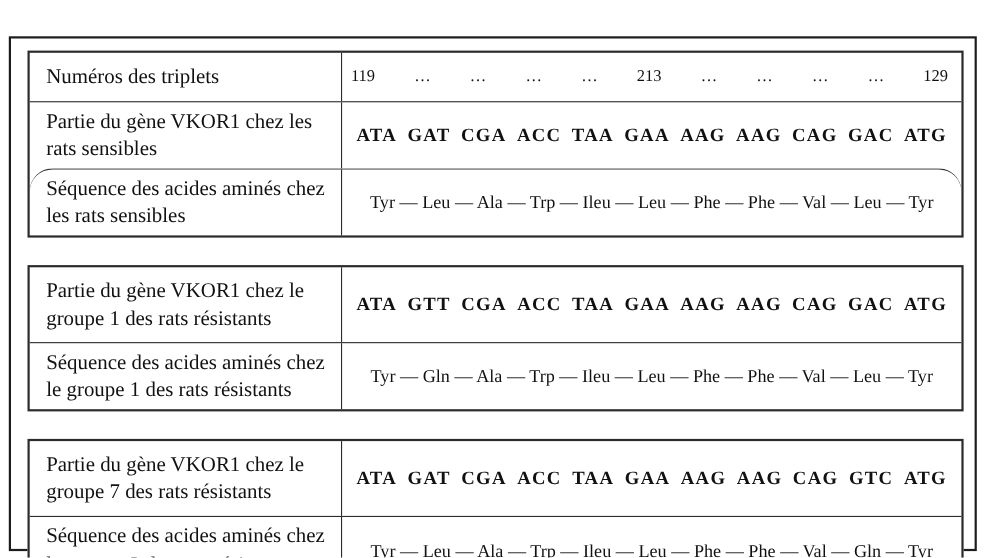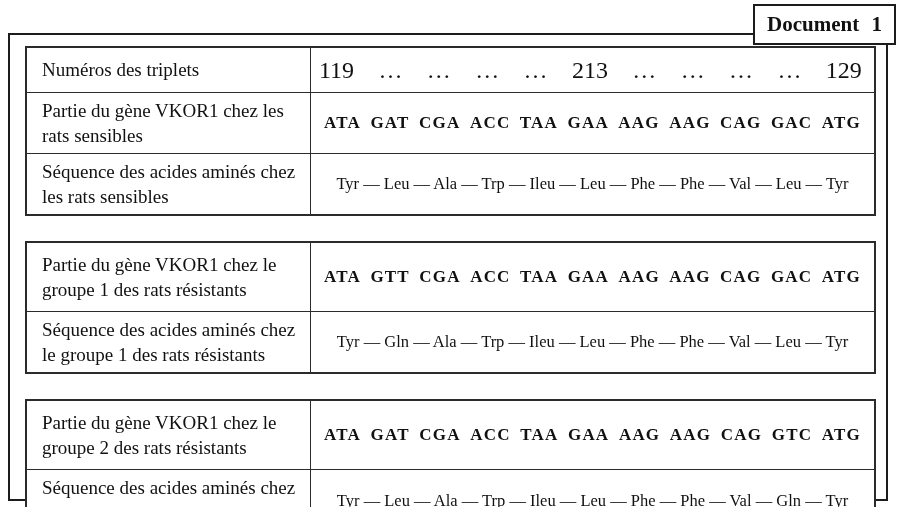--- a/index.html
+++ b/index.html
@@ -41,28 +41,28 @@
     display: flex; flex-direction: column; justify-content: center;
   }
   .cell-seq {
     flex: 1 1 auto;
     display: flex; align-items: center;
     overflow: hidden;
   }
 
   .h-nums   { min-height: 44px; }
   .h-codon1 { min-height: 61px; }
-  .h-aa1    { min-height: 56px; }
+  .h-aa1    { min-height: 56px; border-radius: 21px; }
   .h-codon2 { min-height: 68px; }
   .h-aa2    { min-height: 57px; }
 
   .nums {
     justify-content: space-between;
     padding: 0 12px 0 8px;
-    font-size: 24px;
+    font-size: 15px;
   }
   .nums .num-item { white-space: pre; }
 
   .codons {
     justify-content: space-between;
     padding: 0 13px;
     font-size: 17px; letter-spacing: 1.2px; font-weight: bold;
   }
 
   .aa-line {
@@ -72,23 +72,20 @@
   }
   .aa-text { white-space: nowrap; }
 </style>
 </head>
 <body>
 
 <div class="page">
 
   <div class="outer-box"></div>
 
-  <div class="doc-box">
-    <span>Document 1</span>
-  </div>
 
   <div class="tables">
 
     <div class="tbl">
       <div class="row h-nums">
         <div class="cell-label">
           <span>Numéros des triplets</span>
         </div>
         <div class="cell-seq nums">
             <span class="num-item">119</span>
@@ -157,21 +154,21 @@
         </div>
         <div class="cell-seq aa-line">
           <span class="aa-text">Tyr — Gln — Ala — Trp — Ileu — Leu — Phe — Phe — Val — Leu — Tyr</span>
         </div>
       </div>
     </div>
 
     <div class="tbl">
       <div class="row h-codon2">
         <div class="cell-label">
-          <span>Partie du gène VKOR1 chez le groupe 2 des rats résistants</span>
+          <span>Partie du gène VKOR1 chez le groupe 7 des rats résistants</span>
         </div>
         <div class="cell-seq codons">
             <span class="codon">ATA</span>
             <span class="codon">GAT</span>
             <span class="codon">CGA</span>
             <span class="codon">ACC</span>
             <span class="codon">TAA</span>
             <span class="codon">GAA</span>
             <span class="codon">AAG</span>
             <span class="codon">AAG</span>

